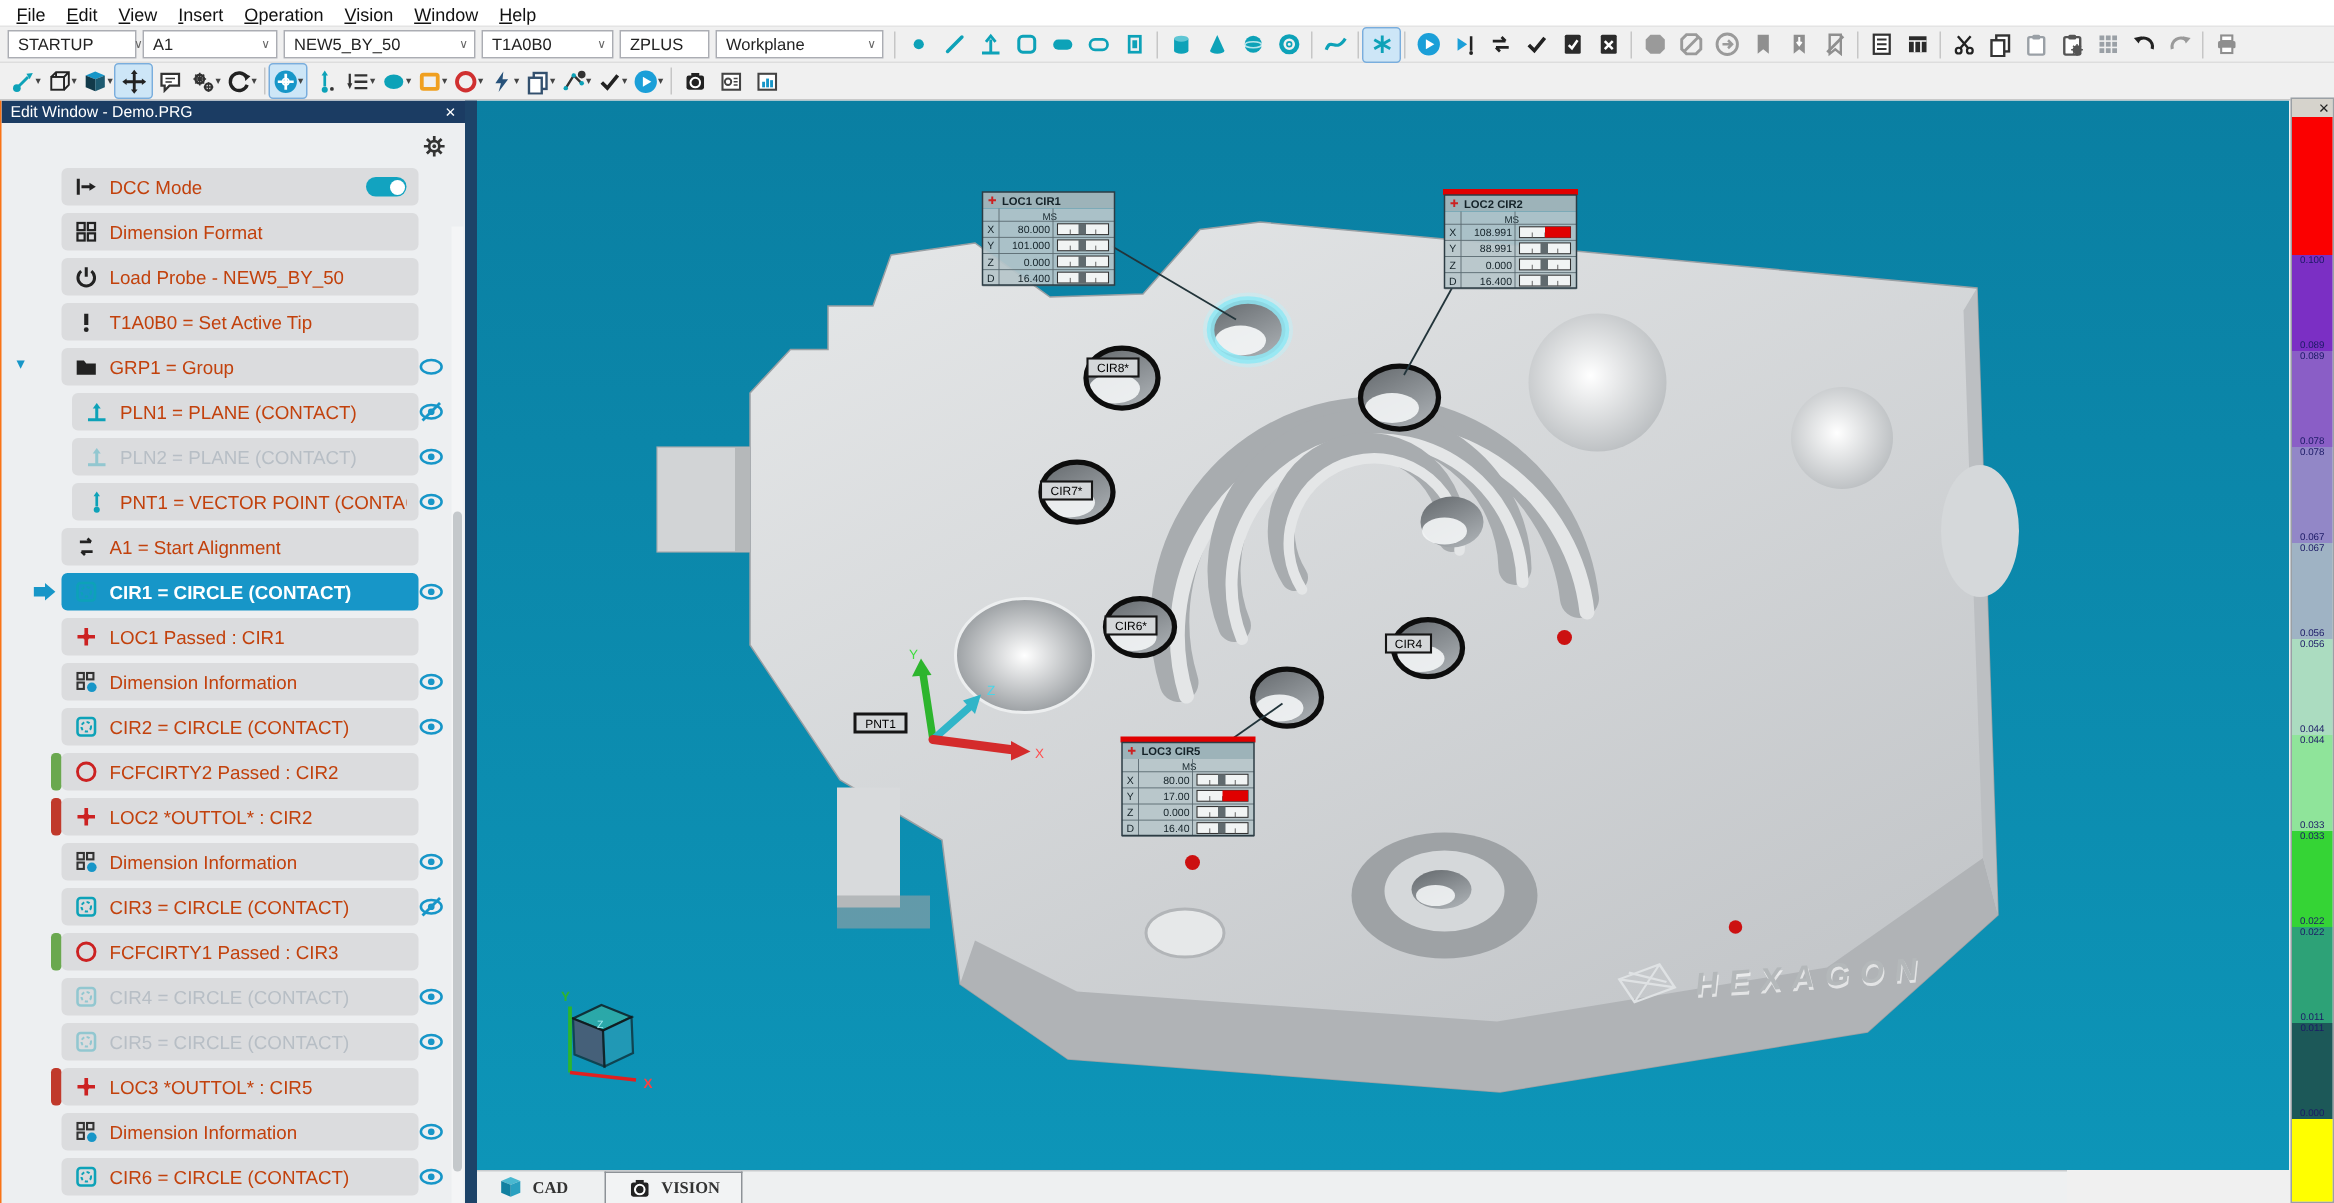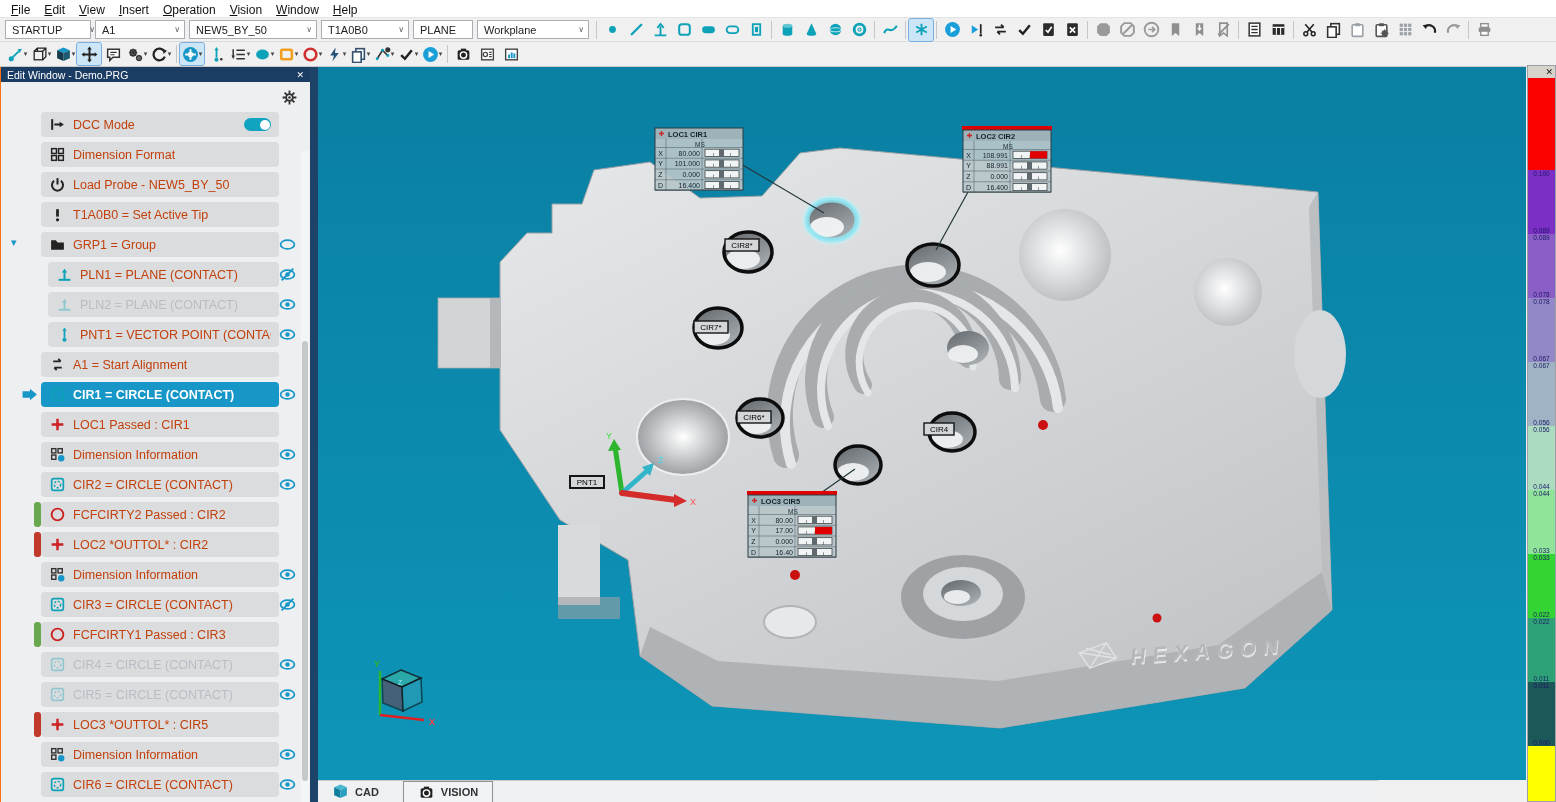--- a/index.html
+++ b/index.html
@@ -43,21 +43,21 @@
   .eye { position:absolute; right:14px; top:4px; width:17px; height:17px; }
   .lbar { position:absolute; left:33px; top:0px; width:7px; height:25px; border-radius:3px; }
   .expander { position:absolute; left:10px; top:4px; color:#1796c8; font-size:11px; }
   .exec-pointer { position:absolute; left:20px; top:4px; width:18px; height:17px; }
   #pscroll { position:absolute; right:1px; top:84px; bottom:0; width:8px; background:#f4f5f6; }
   #pscroll .thumb { position:absolute; top:190px; height:440px; left:1px; width:6px; background:#c4c8cb; border-radius:3px; }
   #splitter { position:absolute; left:310px; top:67px; width:8px; bottom:0; background:#1d4368; }
   
   #viewport { position:absolute; left:318px; top:67px; width:1208px; height:713px; }
   #tabbar { position:absolute; left:318px; top:780px; width:1060px; height:22px; background:#eef0f1;
-    border-top:1px solid #c8cbce; display:flex; align-items:center; }
+    border-top:1px solid #c8cbce; display:flex; align-items:center;font-family:Liberation Serif, serif; }
   .tab { display:flex; align-items:center; gap:6px; font-size:11px; font-weight:bold; color:#333; padding:0 14px; height:22px; }
   .tab.bordered { border:1px solid #8d9297; border-bottom:none; background:#f2f3f4; margin-left:10px; }
   
   #colorbar { position:absolute; left:1527px; top:65px; width:29px; height:737px; background:#e8e8e8;
     border:1px solid #9aa0a5; display:flex; flex-direction:column; }
   #cb-title { height:12px; background:#d6d3cc; display:flex; align-items:center; justify-content:flex-end;
     font-size:9px; color:#222; padding-right:2px; flex:none; }
   #cb-body { flex:1; display:flex; flex-direction:column; }
   .cb-red { height:92px; flex:none; }
   .cb-band { height:64px; flex:none; position:relative; }
@@ -90,21 +90,21 @@
     </div>
     <div class="dd" style="width: 128px;">
       <span>NEW5_BY_50</span>
       <span class="arr">∨</span>
     </div>
     <div class="dd" style="width: 88px;">
       <span>T1A0B0</span>
       <span class="arr">∨</span>
     </div>
     <div class="dd" style="width: 60px;">
-      <span>PLANE</span>
+      <span>ZPLUS</span>
       <span class="arr">∨</span>
     </div>
     <div class="dd" style="width: 112px;">
       <span>Workplane</span>
       <span class="arr">∨</span>
     </div>
     <div class="sep"></div>
     <div class="tbtn">
       <span class="picon">
         <svg width="17" height="17" viewBox="0 0 16 16">

